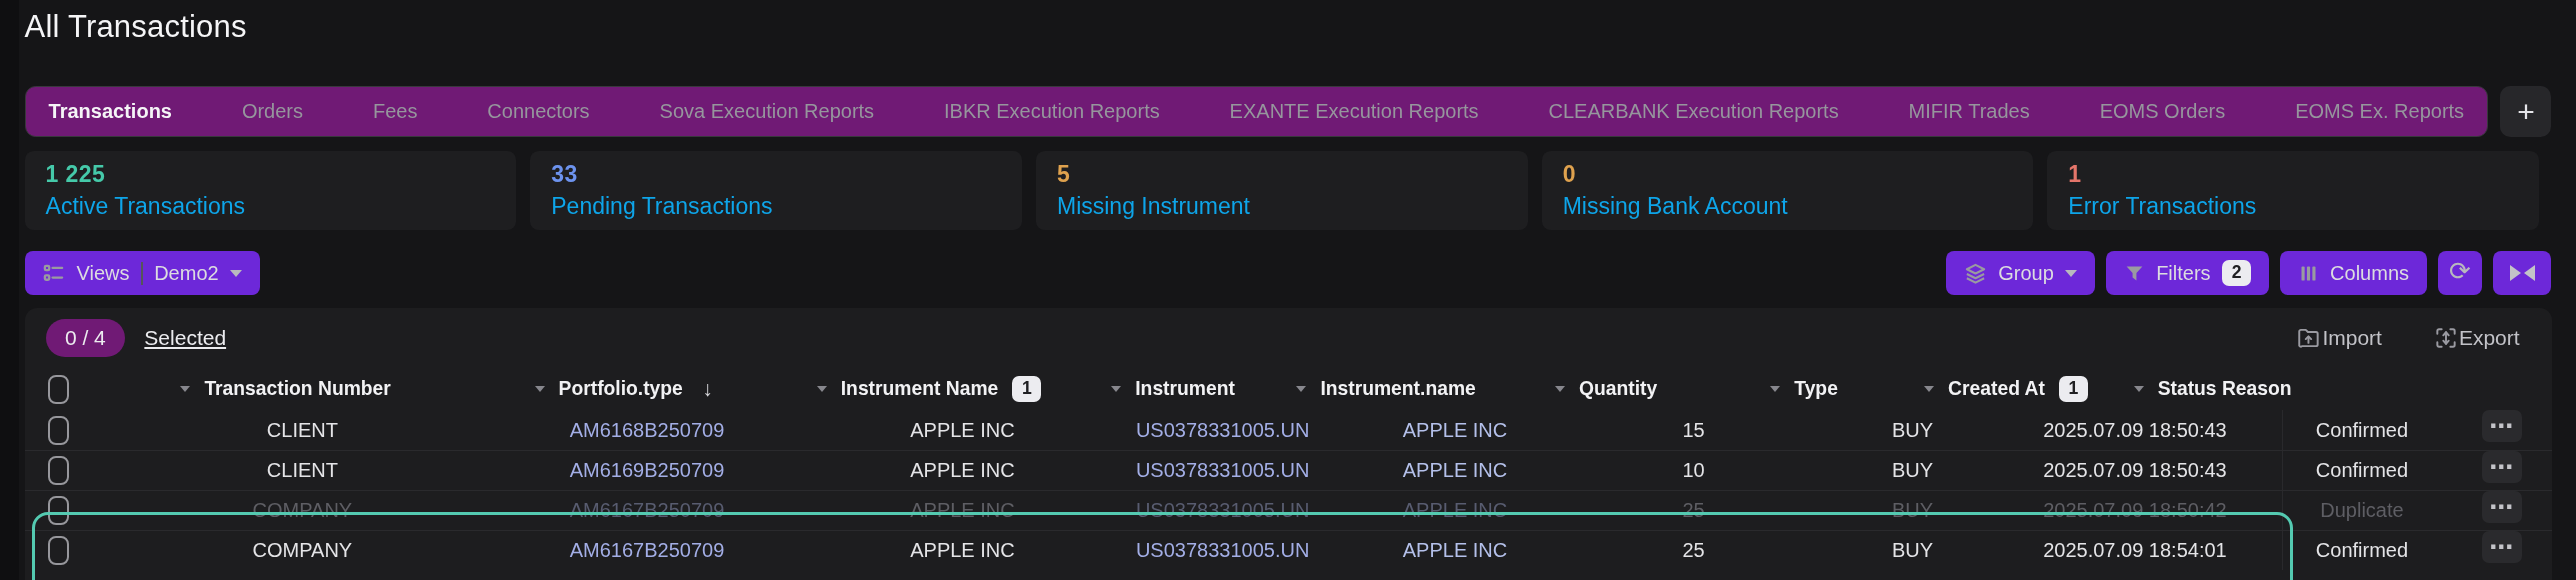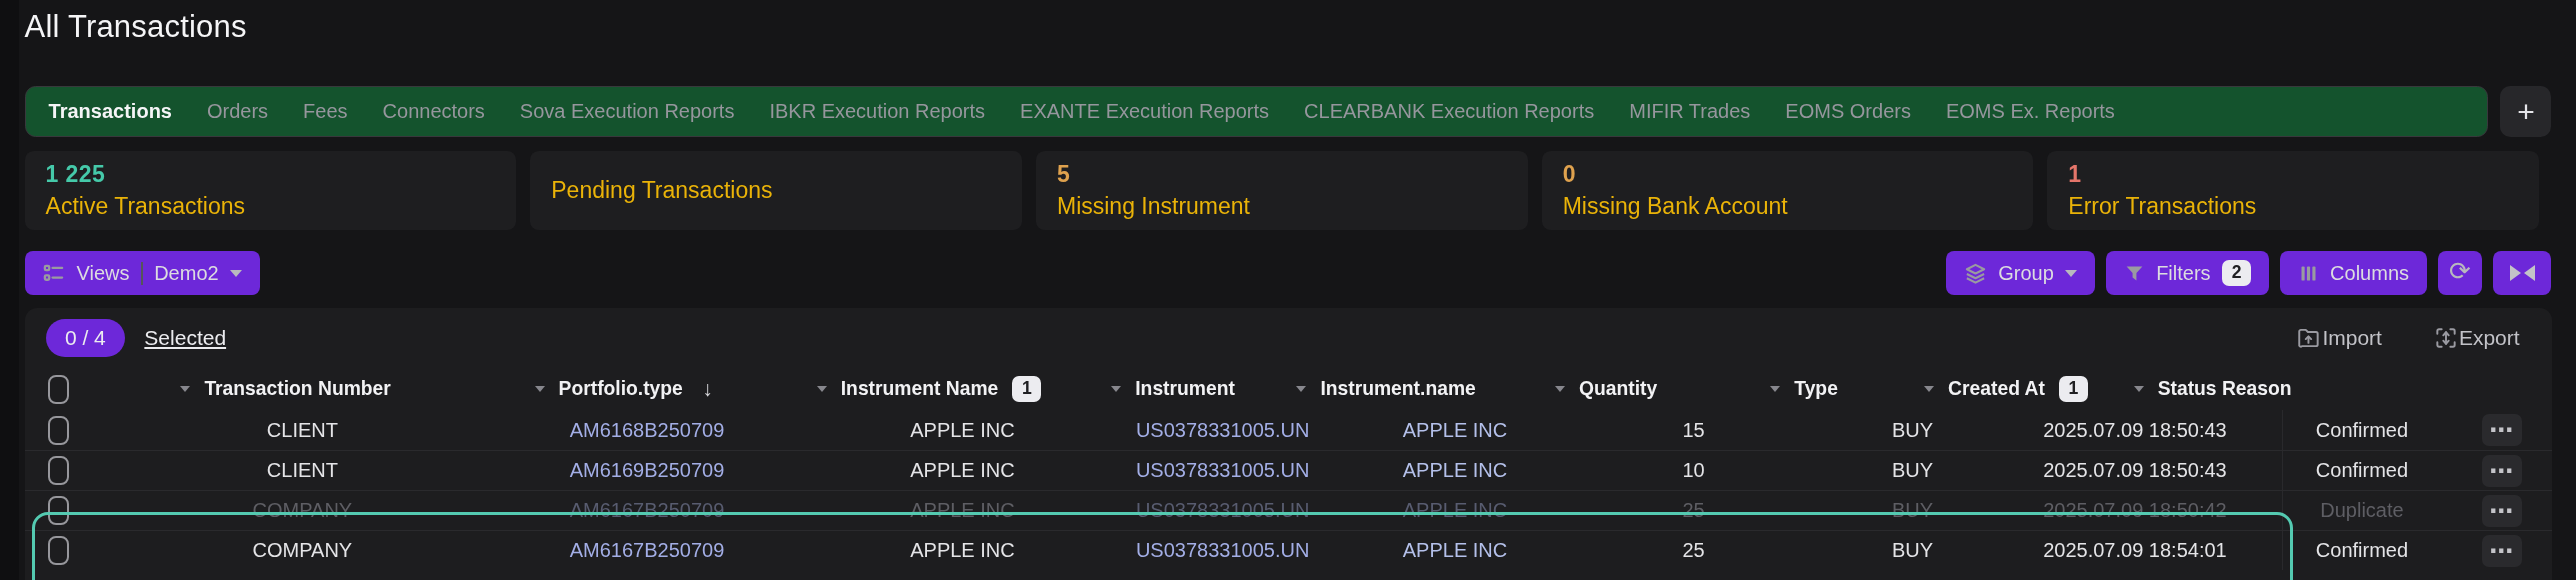--- a/index.html
+++ b/index.html
@@ -15,39 +15,40 @@
   
   .page-title {
     position:absolute; left:24.6px; top:8.8px;
     font-size:31px; font-weight:400; color:#f5f5f7; letter-spacing:0.2px;
   }
 
   
   .tabbar-row { position:absolute; left:24.6px; top:86px; right:24.6px; height:51px; display:flex; gap:12.3px; }
   .tabbar {
     flex:1; height:51px; border:0.9px solid #38383c; border-radius:10.6px;
-    background:#14532d; display:flex; align-items:center; gap:35px; padding:0 23px;
+    background:#701a75; display:flex; align-items:center; gap:35px; padding:0 23px;
     overflow:hidden;
+    justify-content:space-between;
   }
   .tab { font-size:20px; color:#96969d; white-space:nowrap; cursor:pointer; }
   .tab.active { color:#f5f5f7; font-weight:700; }
   .add-tab-btn {
     width:51px; height:51px; border-radius:10.6px; background:#27272a;
     display:flex; align-items:center; justify-content:center;
     font-size:30px; font-weight:300; color:#e4e4e8; cursor:pointer;
   }
 
   
   .stats-row { position:absolute; left:24.6px; top:151px; right:37px; height:79px; display:flex; gap:14px; }
   .stat-card {
     flex:1; background:#1e1e20; border-radius:8.8px; padding:12.3px 21px;
     display:flex; flex-direction:column; justify-content:center; gap:5.3px;
   }
   .stat-value { font-size:23px; font-weight:700; letter-spacing:0.4px; }
-  .stat-label { font-size:23px; color:#eab308; }
+  .stat-label { font-size:23px; color:#0ea5e9; }
   .c-teal   { color:#45c9a9; }
   .c-blue   { color:#6d93ee; }
   .c-amber  { color:#dfa24e; }
   .c-red    { color:#e4756a; }
 
   
   .toolbar { position:absolute; left:24.6px; top:250px; right:24.6px; height:46px; display:flex; align-items:center; }
   .btn {
     height:44px; background:#6d28d9; border-radius:8px; display:flex; align-items:center;
     gap:11.4px; padding:0 17.6px; font-size:20px; color:#dcdce0; cursor:pointer; white-space:nowrap;
@@ -65,21 +66,21 @@
   .tri-l { width:0;height:0;border-top:8.8px solid transparent;border-bottom:8.8px solid transparent;border-right:11.4px solid #c3c3c8; }
   .refresh-glyph { font-size:26px; color:#b9b9be; line-height:1; transform:translateY(-1.8px); }
 
   
   .panel {
     position:absolute; left:24.6px; top:308px; width:2527px; height:273px;
     background:#1d1d1f; border-radius:12.3px 12.3px 0 0;
   }
   .sel-bar { height:60px; display:flex; align-items:center; padding:0 32px 0 21px; }
   .sel-pill {
-    background:#6d28d9; border-radius:878px; padding:7px 19.3px; font-size:21px; color:#ececef;
+    background:#701a75; border-radius:878px; padding:7px 19.3px; font-size:21px; color:#ececef;
   }
   .sel-label { margin-left:19.3px; font-size:21px; color:#ececef;text-decoration:underline; }
   .sel-actions { margin-left:auto; display:flex; align-items:center; gap:51px; }
   .io-btn { display:flex; align-items:center; font-size:21px; color:#c2c2c7; cursor:pointer; }
   .io-btn .ic { color:#9a9aa1; display:flex; }
 
   
   .col-cb  { width:92px; display:flex; align-items:center; padding-left:23px; }
   .col-pt  { width:338px; }
   .col-tn  { width:338px; }
@@ -91,21 +92,21 @@
   .col-ca  { width:237px; }
   .col-sr  { width:176px; }
   .col-act { flex:1; display:flex; justify-content:flex-end; padding-right:30px; }
 
   .thead { height:42px; display:flex; align-items:center; }
   .th { display:flex; align-items:center; justify-content:center; gap:14px; font-size:19.3px; font-weight:700; color:#f2f2f4; }
   .th .hcaret { width:0;height:0;border-left:5.3px solid transparent;border-right:5.3px solid transparent;border-top:6.2px solid #87878d; }
   .sort-arrow { font-size:21px; color:#d8d8dc; font-weight:400; margin-left:5.3px; }
 
   .tbody { position:relative; }
-  .tr { height:40px; display:flex; align-items:center; background:#1d1d1f;gap:41px; }
+  .tr { height:40px; display:flex; background:#1d1d1f;gap:41px; }
   .tr + .tr { border-top:0.9px solid #2a2a2d; }
   .td { display:flex; align-items:center; justify-content:center; font-size:20px; color:#e4e4e7; }
   .td.link { color:#a3aee6; }
   .td.alt  { color:#b4c0ea; }
   .tr .col-sr { border-left:0.9px solid #29292c; align-self:stretch; }
   .tr.dimmed .td { color:#5e5e64; }
   .tr.dimmed .td.link, .tr.dimmed .td.alt { color:#585c70; }
 
   .checkbox {
     width:21px; height:29px; border:2.2px solid #97979c; border-radius:8px; background:transparent; cursor:pointer;
@@ -148,20 +149,21 @@
     <span>+</span>
   </div>
 </div>
 
 <div class="stats-row">
   <div class="stat-card">
     <div class="stat-value c-teal">1 225</div>
     <div class="stat-label">Active Transactions</div>
   </div>
   <div class="stat-card">
+    <div class="stat-value c-blue">33</div>
     <div class="stat-label">Pending Transactions</div>
   </div>
   <div class="stat-card">
     <div class="stat-value c-amber">5</div>
     <div class="stat-label">Missing Instrument</div>
   </div>
   <div class="stat-card">
     <div class="stat-value c-amber">0</div>
     <div class="stat-label">Missing Bank Account</div>
   </div>

